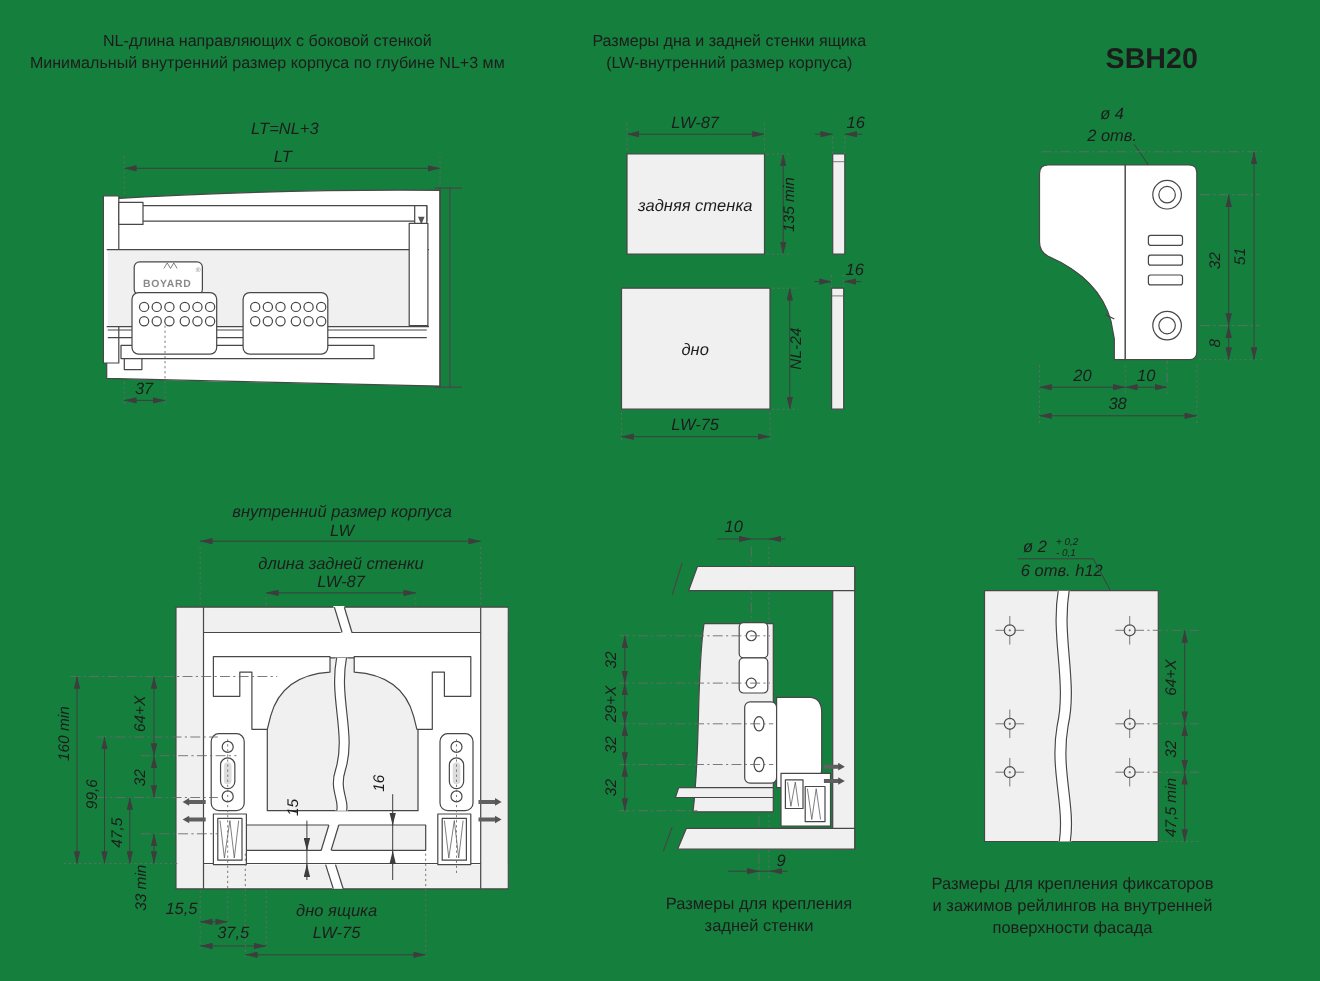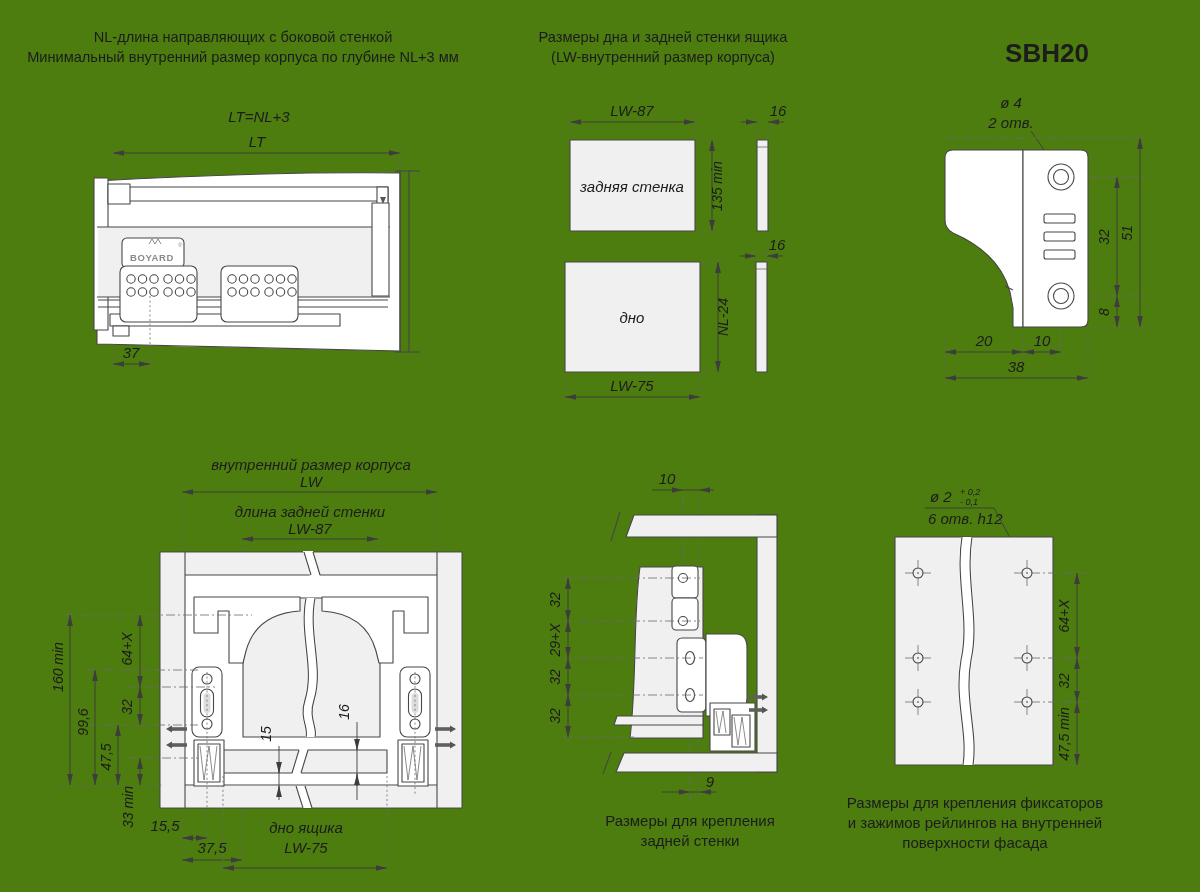--- a/index.html
+++ b/index.html
@@ -1,16 +1,16 @@
 <!DOCTYPE html>
 <html><head>
 <meta charset="utf-8">
 <style>
   html,body{margin:0;padding:0;background:#fff;}
-  .canvas{position:relative;width:1200px;height:892px;background:#4d7c0f;overflow:hidden;
+  .canvas{position:relative;width:1200px;height:892px;background:#15803d;overflow:hidden;
           font-family:"Liberation Sans",sans-serif;}
   svg{display:block;}
   
   .ol  {stroke:#474747;stroke-width:1.1;fill:none;stroke-linejoin:round;}
   .olw {stroke:#474747;stroke-width:1.1;fill:#ffffff;stroke-linejoin:round;}
   .gry {stroke:#474747;stroke-width:1.1;fill:#f0f0f0;stroke-linejoin:round;}
   .gryn{fill:#f0f0f0;stroke:none;}
   .thin{stroke:#5a5a5a;stroke-width:.7;fill:none;}
   .dim {stroke:#3d3d3d;stroke-width:.9;fill:none;}
   .ext {stroke:#6a6a6a;stroke-width:.8;fill:none;stroke-dasharray:2,2.6;}

